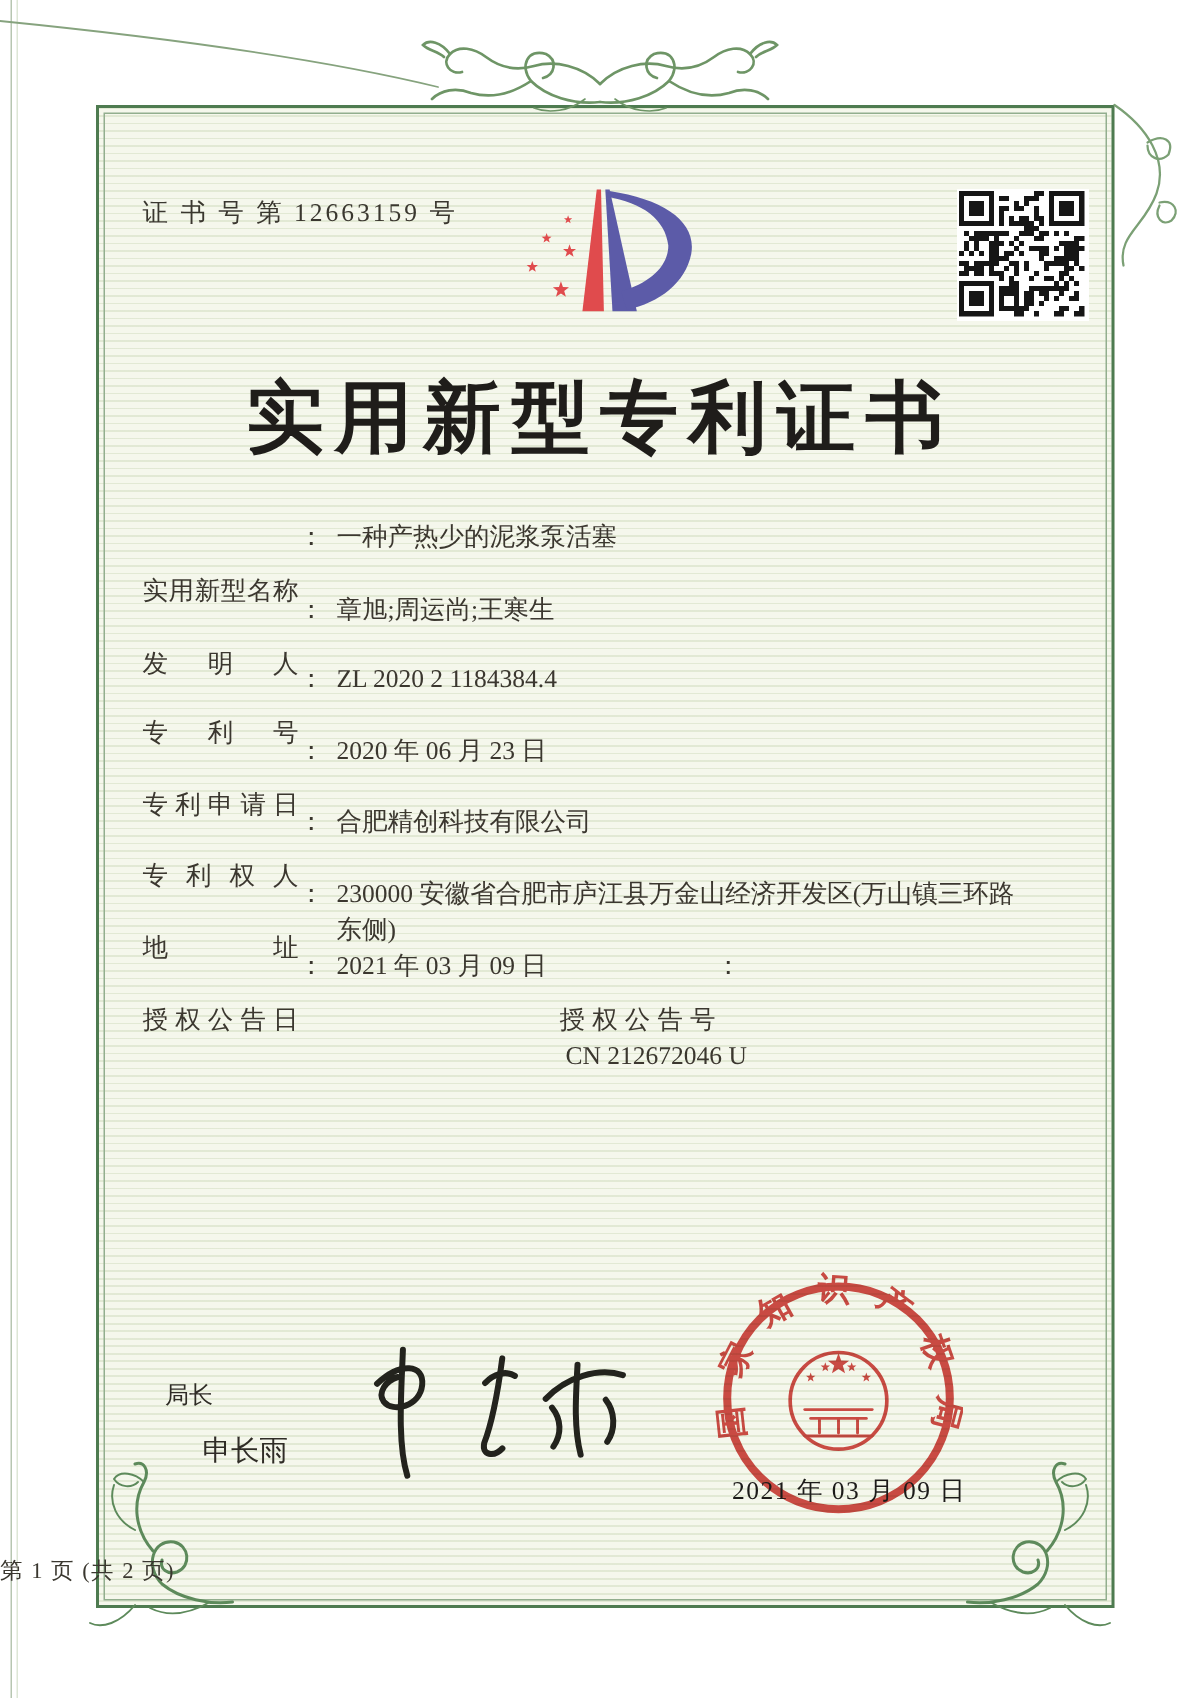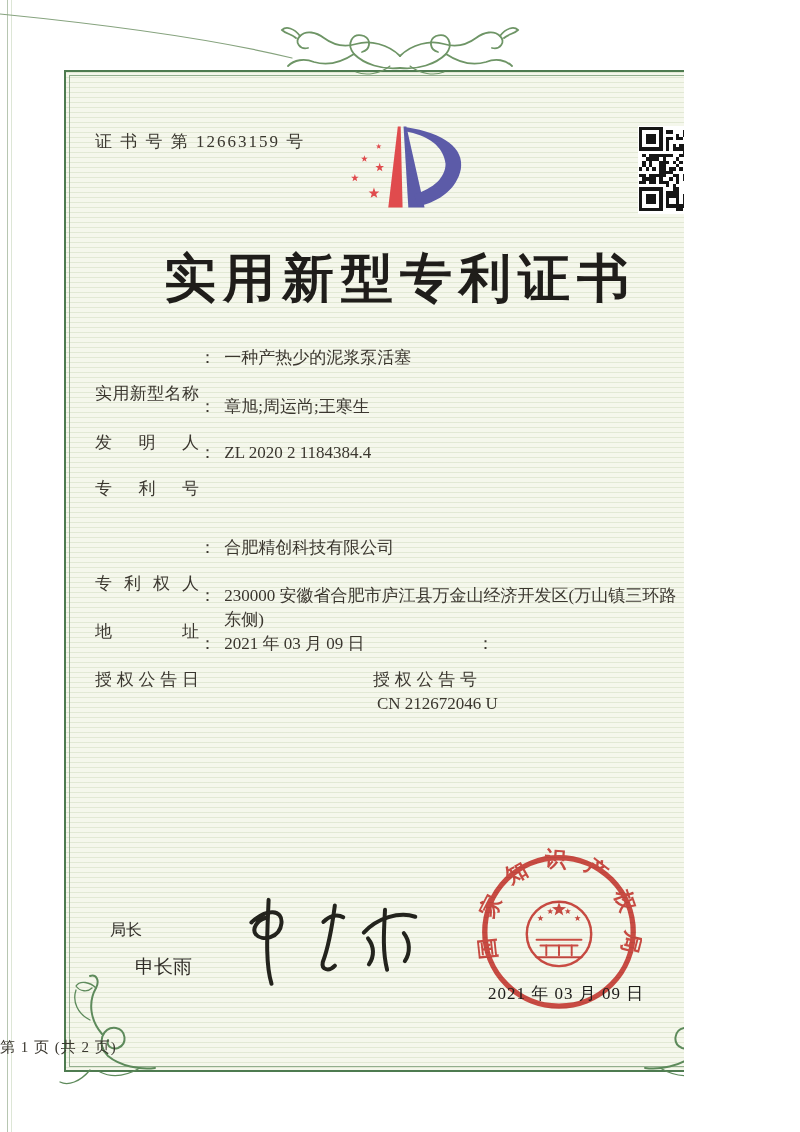--- a/index.html
+++ b/index.html
@@ -1,17 +1,17 @@
 <!DOCTYPE html>
 <html><head>
 <meta charset="utf-8">
 <style>
   html,body{margin:0;padding:0;background:#ffffff;}
   .page{
-    position:relative;width:684px;height:1132px;background:#ffffff;overflow:hidden;
+    position:relative;width:800px;height:1132px;background:#ffffff;overflow:hidden;
     font-family:"Liberation Serif","DejaVu Serif",serif;color:#2c2a26;
   }
   
   .spine{position:absolute;left:7px;top:0;width:3px;height:1132px;
     border-left:1px solid #b7c6b1;border-right:1px solid #dde6d6;}
   
   .frame{position:absolute;left:64px;top:70px;width:675px;height:998px;
     border:2px solid #4e7b50;
     background:
       repeating-linear-gradient(to bottom, rgba(176,196,150,0.28) 0 1px, rgba(0,0,0,0) 1px 5px),
@@ -349,20 +349,24 @@
     <span class="f-value">一种产热少的泥浆泵活塞</span>
   </div>
   <div class="row" style="top:395px">
     <span class="f-label">发明人</span><span class="f-colon">：</span>
     <span class="f-value">章旭;周运尚;王寒生</span>
   </div>
   <div class="row" style="top:441px">
     <span class="f-label">专利号</span><span class="f-colon">：</span>
     <span class="f-value">ZL 2020 2 1184384.4</span>
   </div>
+  <div class="row" style="top:489px">
+    <span class="f-label">专利申请日</span><span class="f-colon">：</span>
+    <span class="f-value">2020 年 06 月 23 日</span>
+  </div>
   <div class="row" style="top:536px">
     <span class="f-label">专利权人</span><span class="f-colon">：</span>
     <span class="f-value">合肥精创科技有限公司</span>
   </div>
   <div class="row" style="top:584px">
     <span class="f-label">地址</span><span class="f-colon">：</span>
     <span class="f-value" style="width:462px">230000 安徽省合肥市庐江县万金山经济开发区(万山镇三环路东侧)</span>
   </div>
   <div class="row" style="top:632px">
     <span class="f-label">授权公告日</span><span class="f-colon">：</span>

